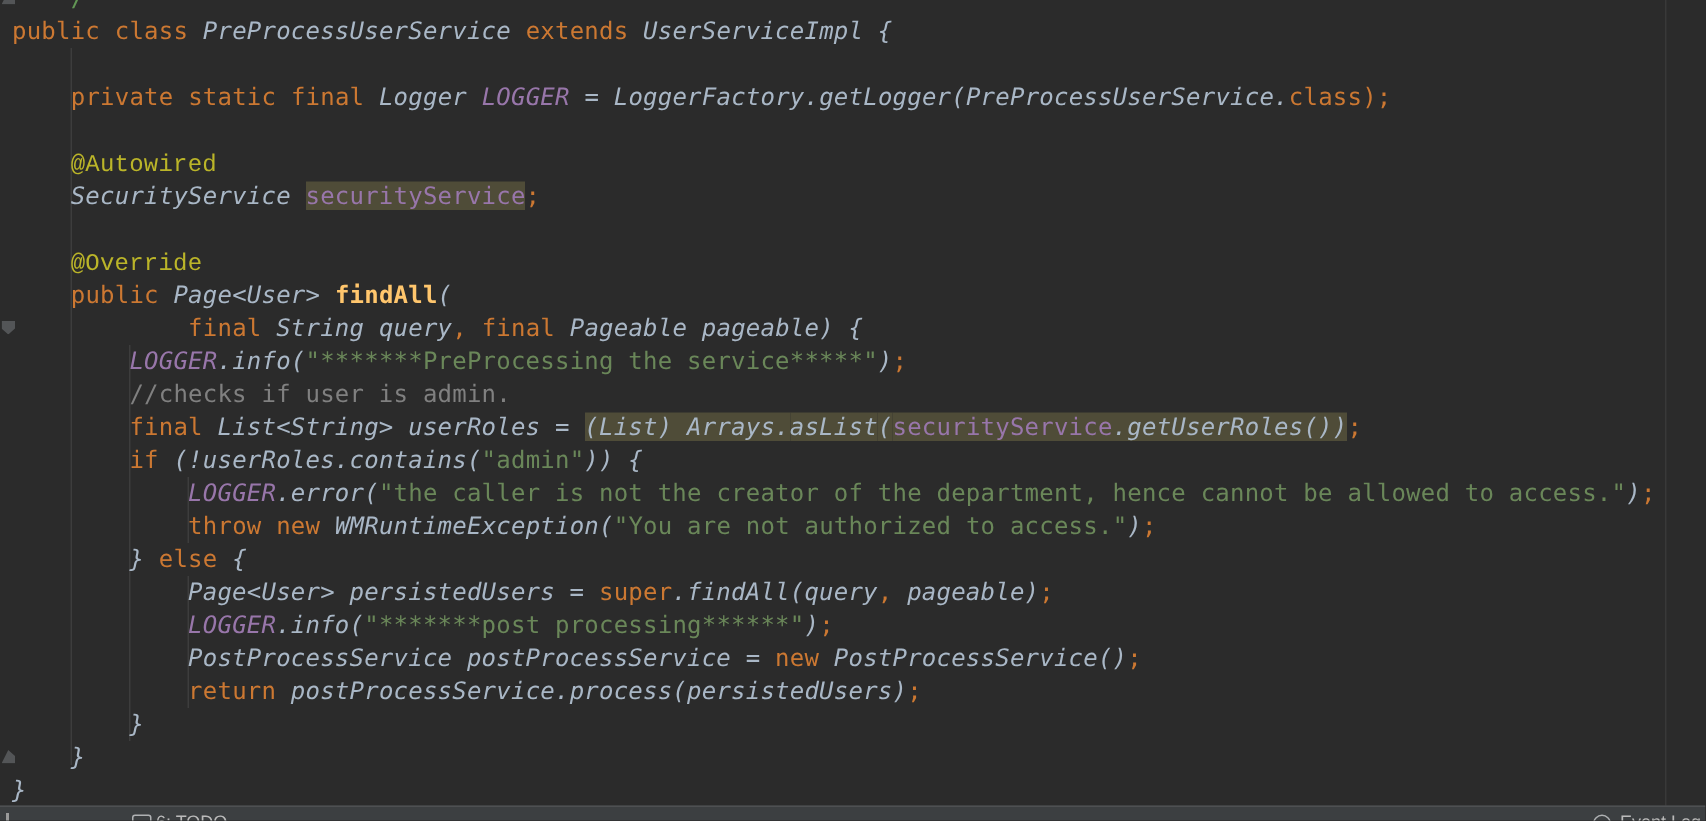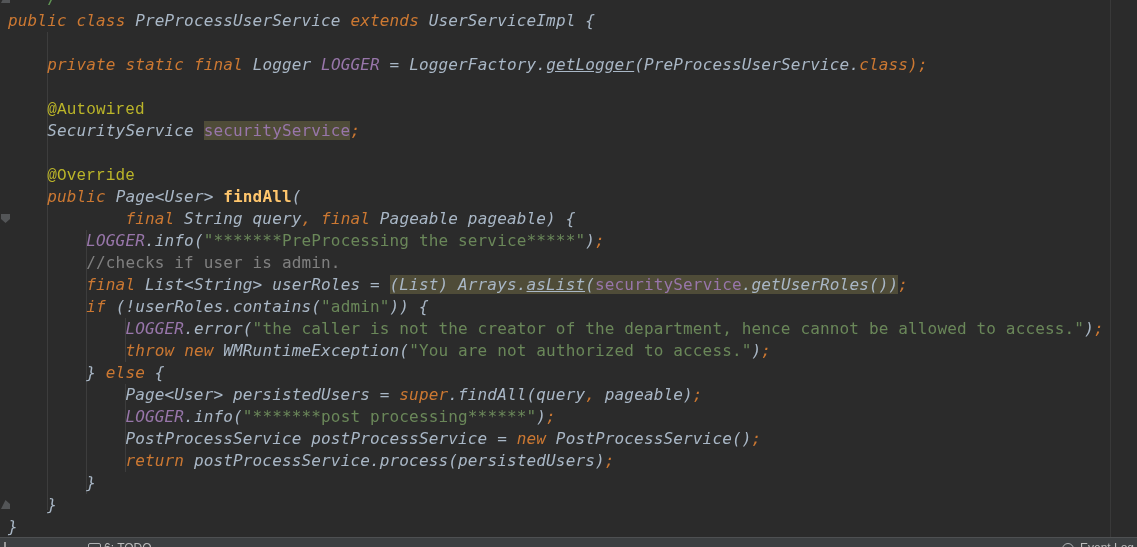--- a/index.html
+++ b/index.html
@@ -12,28 +12,28 @@
     position:absolute;left:0;top:0;width:1137px;height:538px;overflow:hidden;
   }
   .code{
     position:absolute;left:8px;top:-12px;
     font-family:"DejaVu Sans Mono","Liberation Mono",monospace;
     font-size:16px;line-height:22px;letter-spacing:.15px;
     white-space:pre;color:var(--default_text,#a9b7c6);
   }
   .code-line{height:22px;}
   .c-def{color:var(--default_text,#a9b7c6);font-style:italic;}
-  .c-kw{color:var(--keyword,#cc7832);font-style:italic;}
+  .c-kw{color:var(--keyword,#cc7832);}
   .c-ann{color:var(--annotation,#bbb529);font-family:Liberation Mono, monospace;}
   .c-str{color:var(--string,#6a8759);}
   .c-com{color:var(--comment,#808080);}
   .c-doc{color:var(--doc_comment,#629755);}
   .c-field{color:var(--field,#9876aa);}
   .c-sfield{color:var(--field,#9876aa);font-style:italic;}
-  .c-smeth{font-style:italic;text-decoration:underline;}
+  .c-smeth{font-style:italic;}
   .c-decl{color:var(--method_decl,#ffc66d);font-weight:bold;}
   .c-h{background:var(--usage_highlight,#4f4c38);}
   .guide{position:absolute;width:1px;background:#3d3d3d;}
   .margin-guide{position:absolute;width:1px;background:#393939;top:0;height:538px;left:1110px;}
   .fold{position:absolute;left:1px;width:9px;height:9px;background:#5b5d5f;opacity:.85;}
   .fold.open{clip-path:polygon(0 0,100% 0,100% 55%,50% 100%,0 55%);}
   .fold.end{clip-path:polygon(50% 0,100% 45%,100% 100%,0 100%);}
   .statusbar{
     position:absolute;left:0;top:537px;width:1137px;height:24px;
     background:var(--status_bar,#3c3f41);border-top:1px solid #4e5052;

